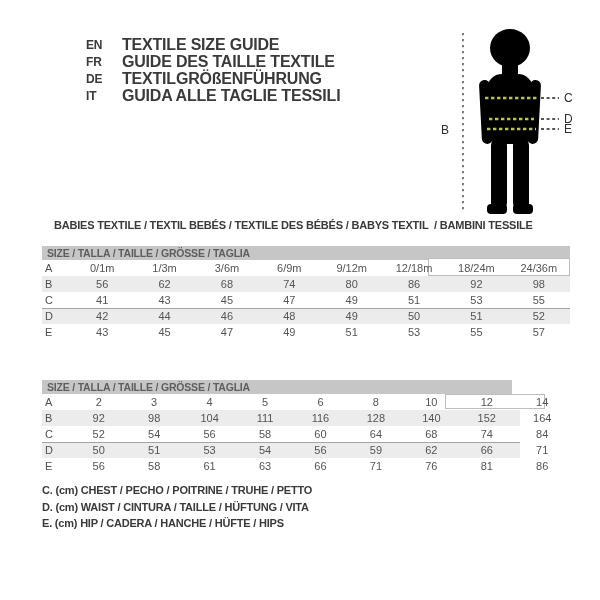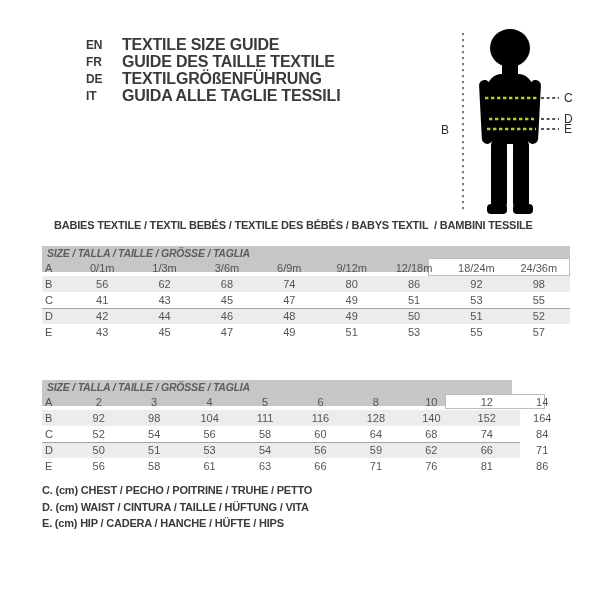--- a/index.html
+++ b/index.html
@@ -13,22 +13,22 @@
   .lang-text{font-size:16px;font-weight:700;letter-spacing:-0.2px;color:#3a3a3a;}
 
   
   .figure{position:absolute;left:425px;top:8px;width:170px;height:225px;}
   .measure-label{font-family:"Liberation Sans",sans-serif;font-size:12px;fill:#2e2e2e;}
 
   
   .section-title{position:absolute;left:42px;font-size:11px;font-weight:700;
                  letter-spacing:-0.2px;color:#3a3a3a;white-space:pre;margin-left:12px;}
   .table-block{position:absolute;left:42px;width:528px;}
-  .band{height:26px;background:#c6c6c6;font-size:10.5px;font-weight:700;color:#5e5e5e;
-        line-height:14px;padding-left:5px;box-sizing:border-box;letter-spacing:-0.2px;font-style:italic;}
+  .band{height:14px;background:#c6c6c6;font-size:10.5px;font-weight:700;color:#5e5e5e;
+        line-height:14px;padding-left:5px;box-sizing:border-box;letter-spacing:-0.2px;}
   .stripe{position:absolute;left:0;height:16px;background:#ececec;z-index:0;}
   .divider{position:absolute;left:0;height:1px;background:#a5a5a5;z-index:0;}
   .overlay{position:absolute;background:#ffffff;border:1px solid #bdbdbd;z-index:1;box-sizing:border-box;}
   .rows{position:absolute;top:14px;left:0;right:0;z-index:2;}
   .trow{height:16px;display:flex;align-items:center;}
   .tlabel{width:26px;padding-left:3px;font-size:11px;color:#4f4f4f;}
   .tcell{flex:1;text-align:center;font-size:11px;color:#555555;}
 
   
   .legend{position:absolute;left:42px;top:482px;}

